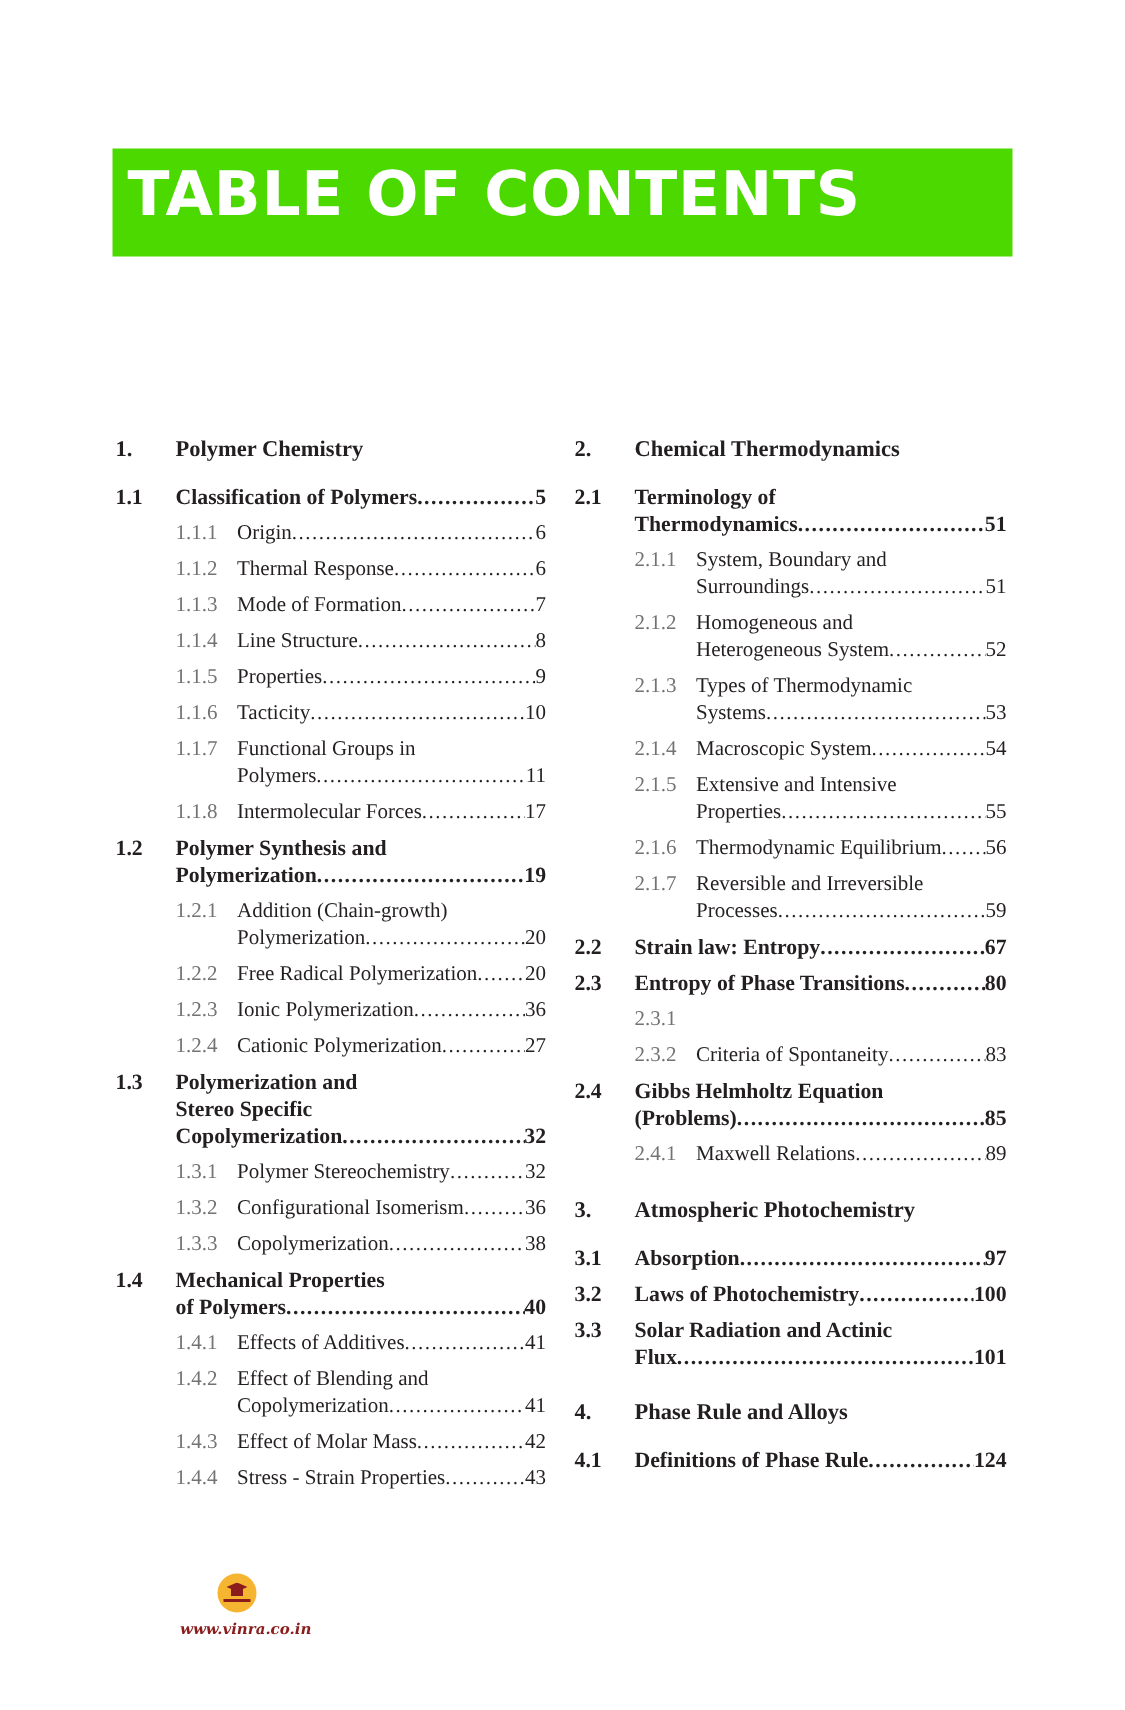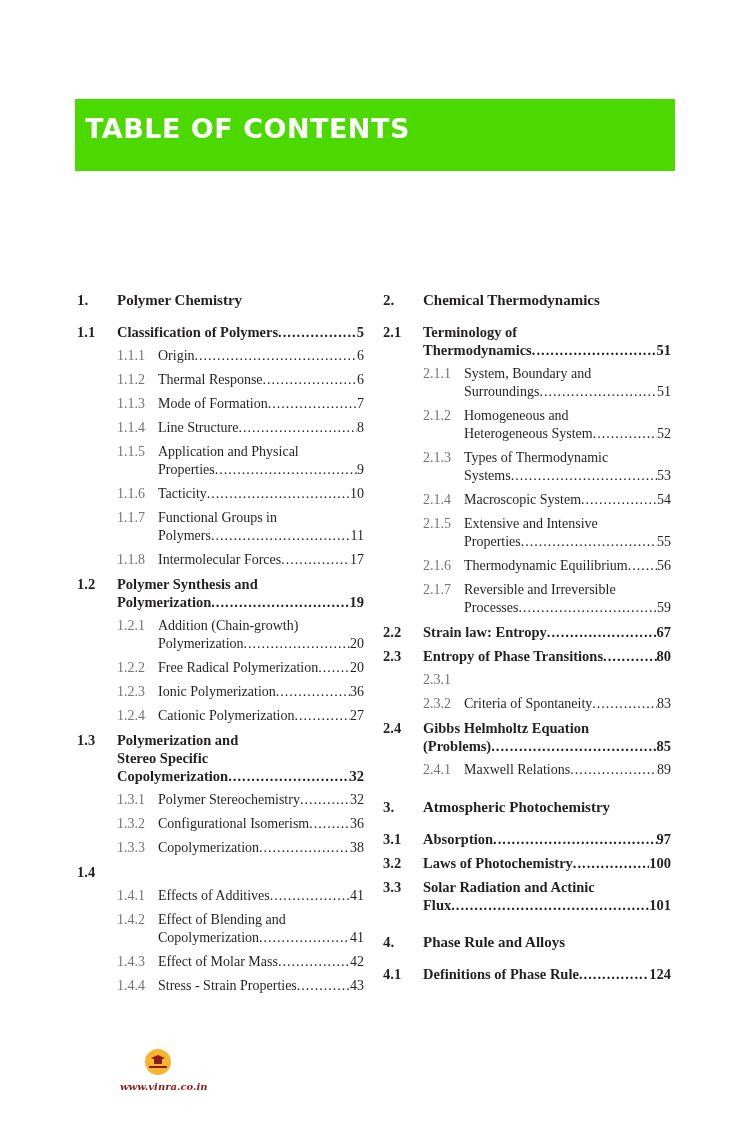--- a/index.html
+++ b/index.html
@@ -1,20 +1,20 @@
 <!DOCTYPE html>
 <html><head>
 <meta charset="utf-8">
 <style>
   html, body { margin:0; padding:0; background:#ffffff; }
   body { width:750px; height:1140px; position:relative; overflow:hidden;
          font-family:"Liberation Serif","DejaVu Serif",serif; color:#231f20; }
   .banner { position:absolute; left:75px; top:99px; width:600px; height:72px; background:#4cd900; }
   .banner h1 { margin:0; position:absolute; left:10px; top:5px; font-family:"DejaVu Sans","Liberation Sans",sans-serif;
-               font-weight:bold; font-size:27px; letter-spacing:0.5px; color:#ffffff; line-height:50px; }
+               font-weight:bold; font-size:41px; letter-spacing:0.5px; color:#ffffff; line-height:50px; }
   .col { position:absolute; top:290px; }
   .col.left { left:77px; width:287px; }
   .col.right { left:383px; width:288px; }
   .chap { display:flex; font-weight:bold; font-size:15px; line-height:20px; margin-bottom:13px; }
   .chap.spaced { margin-top:18px; }
   .chap .num { width:40px; flex:none; }
   .sec { display:flex; font-weight:bold; font-size:14.5px; line-height:18px; margin-bottom:6px; }
   .sec .num { width:40px; flex:none; }
   .sub { display:flex; font-size:14px; line-height:18px; margin-bottom:6px; padding-left:40px; }
   .sub .num { width:41px; flex:none; color:#737373; }
@@ -91,23 +91,20 @@
           <span class="t">Line Structure</span>
           <span class="dots"></span>
           <span class="pg">8</span>
         </div>
       </div>
     </div>
     <div class="sub">
       <span class="num">1.1.5</span>
       <div class="body">
         <div class="line">
-          <span class="t">Application and Physical</span>
-        </div>
-        <div class="line">
           <span class="t">Properties</span>
           <span class="dots"></span>
           <span class="pg">9</span>
         </div>
       </div>
     </div>
     <div class="sub">
       <span class="num">1.1.6</span>
       <div class="body">
         <div class="line">
@@ -237,20 +234,30 @@
       <div class="body">
         <div class="line">
           <span class="t">Copolymerization</span>
           <span class="dots"></span>
           <span class="pg">38</span>
         </div>
       </div>
     </div>
     <div class="sec">
       <span class="num">1.4</span>
+      <div class="body">
+        <div class="line">
+          <span class="t">Mechanical Properties</span>
+        </div>
+        <div class="line">
+          <span class="t">of Polymers</span>
+          <span class="dots"></span>
+          <span class="pg">40</span>
+        </div>
+      </div>
     </div>
     <div class="sub">
       <span class="num">1.4.1</span>
       <div class="body">
         <div class="line">
           <span class="t">Effects of Additives</span>
           <span class="dots"></span>
           <span class="pg">41</span>
         </div>
       </div>

